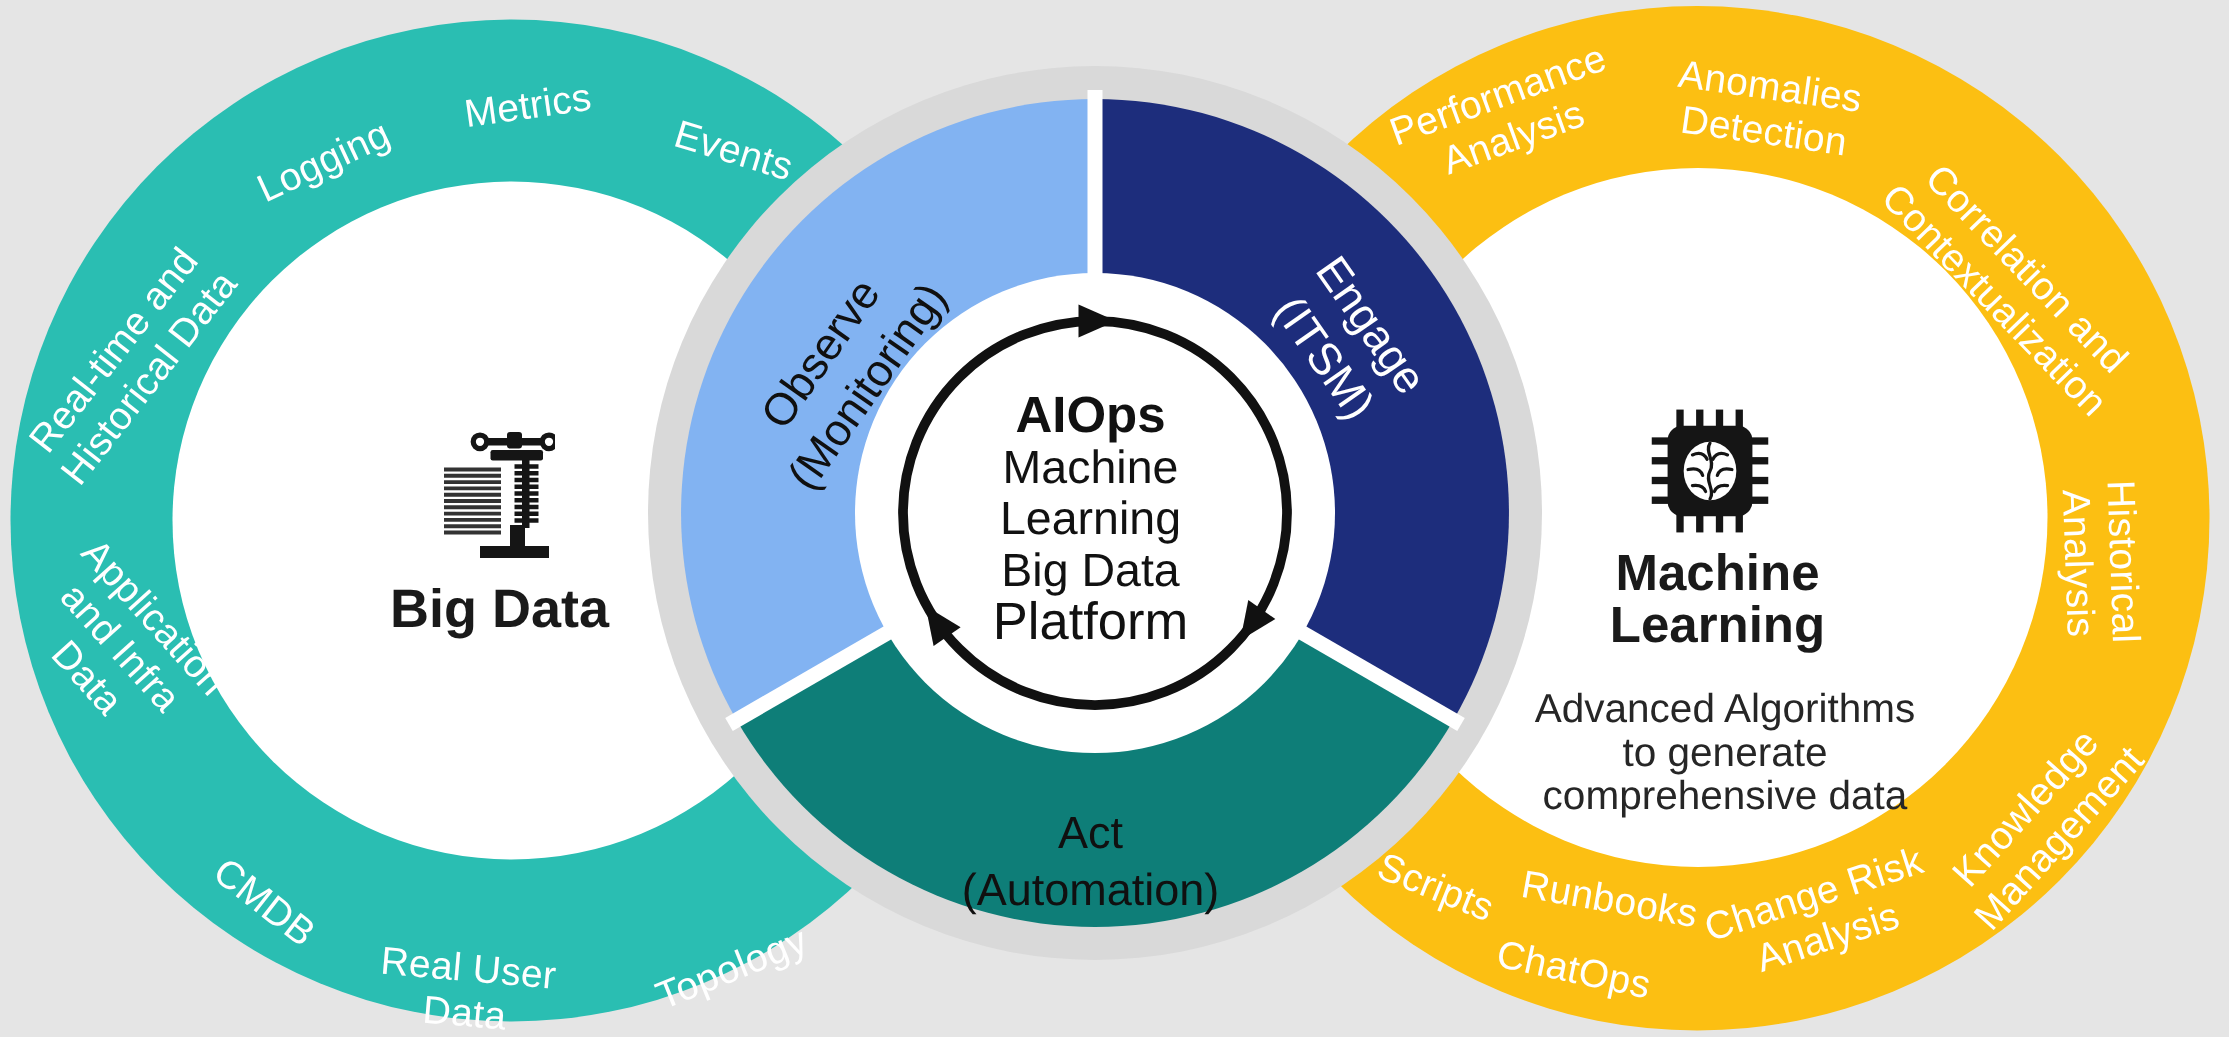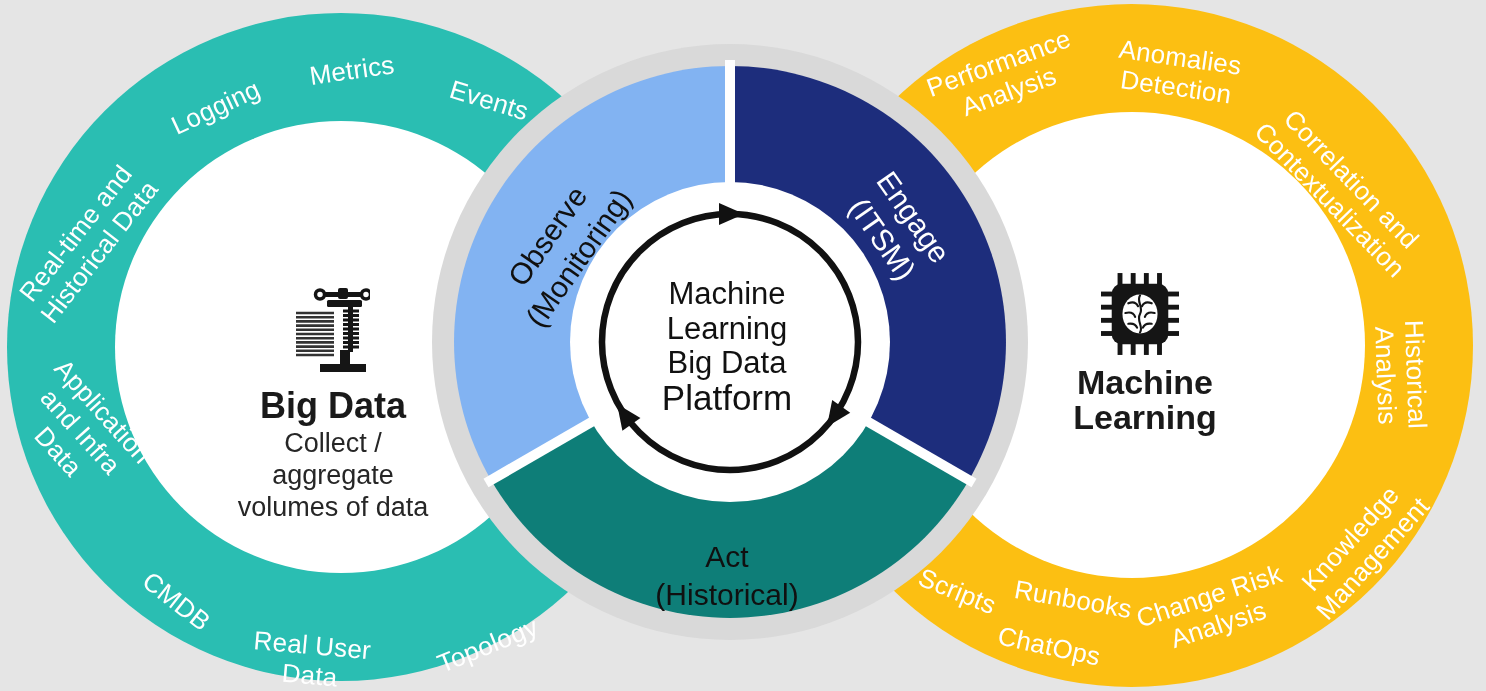--- a/index.html
+++ b/index.html
@@ -106,23 +106,20 @@
         <line x1="2" y1="48" x2="40" y2="48"></line>
       <line x1="2" y1="52.2" x2="40" y2="52.2"></line>
         <line x1="2" y1="56.4" x2="40" y2="56.4"></line>
       <line x1="2" y1="60.6" x2="40" y2="60.6"></line>
         <line x1="2" y1="64.8" x2="40" y2="64.8"></line>
       <line x1="2" y1="69" x2="40" y2="69"></line>
     </g>
     <path d="M26,86 v-8 h20 v-14 h10 v14 h16 v8 z" fill="#151515"></path>
   </svg>
   <div class="side-title title-left">Big Data</div>
-  <div class="side-sub sub-left">Collect /
-aggregate
-volumes of data</div>
 
   <div class="circle ring-outer-right"></div>
   <div class="circle ring-inner-right"></div>
 
   <div class="rl" style="left:1004px;top:78px;--r:-20deg">Performance
 Analysis</div>
   <div class="rl" style="left:1178px;top:73px;--r:8deg">Anomalies
 Detection</div>
   <div class="rl" style="left:1340px;top:190px;--r:46deg">Correlation and
 Contextualization</div>
@@ -162,20 +159,23 @@
       <path d="M28,31 q7,-3 10,3"></path>
       <path d="M25,41 q8,-2 10,4"></path>
       <path d="M28,52 q7,-1 9,4"></path>
       <path d="M52,31 q-7,-3 -10,3"></path>
       <path d="M55,41 q-8,-2 -10,4"></path>
       <path d="M52,52 q-7,-1 -9,4"></path>
     </g>
   </svg>
   <div class="side-title title-right">Machine
 Learning</div>
+  <div class="side-sub sub-right">Advanced Algorithms
+to generate
+comprehensive data</div>
 
   <svg class="donut-svg" width="596" height="596" viewBox="-298 -298 596 596">
     <circle r="298" fill="#D9D9D9"></circle>
     <path d="M0,0 L0,-276 A276,276 0 0 0 -239,138 Z" fill="#82B3F2"></path>
     <path d="M0,0 L0,-276 A276,276 0 0 1 239,138 Z" fill="#1D2D7C"></path>
     <path d="M0,0 L-239,138 A276,276 0 0 0 239,138 Z" fill="#0E7E78"></path>
     <g stroke="#ffffff" stroke-width="10">
       <line x1="0" y1="0" x2="0" y2="-282"></line>
       <line x1="0" y1="0" x2="-244" y2="141"></line>
       <line x1="0" y1="0" x2="244" y2="141"></line>
@@ -187,22 +187,23 @@
       <path d="M14,0 L-11,-11 L-11,11 Z" fill="#111111" transform="translate(-104.9,73.4) rotate(-125)"></path>
       <path d="M14,0 L-11,-11 L-11,11 Z" fill="#111111" transform="translate(104.9,73.4) rotate(125)"></path>
     </g>
   </svg>
 
   <div class="seg-label" style="left:563px;top:247px;--r:-55deg">Observe
 (Monitoring)</div>
   <div class="seg-label white" style="left:898px;top:228px;--r:55deg">Engage
 (ITSM)</div>
   <div class="seg-label" style="left:727px;top:575px">Act
-(Historical)</div>
+(Automation)</div>
 
   <div class="core">
+    <div class="b1">AIOps</div>
     <div>Machine</div>
     <div>Learning</div>
     <div>Big Data</div>
     <div class="b2">Platform</div>
   </div>
 
 </div>
 
 </body></html>

